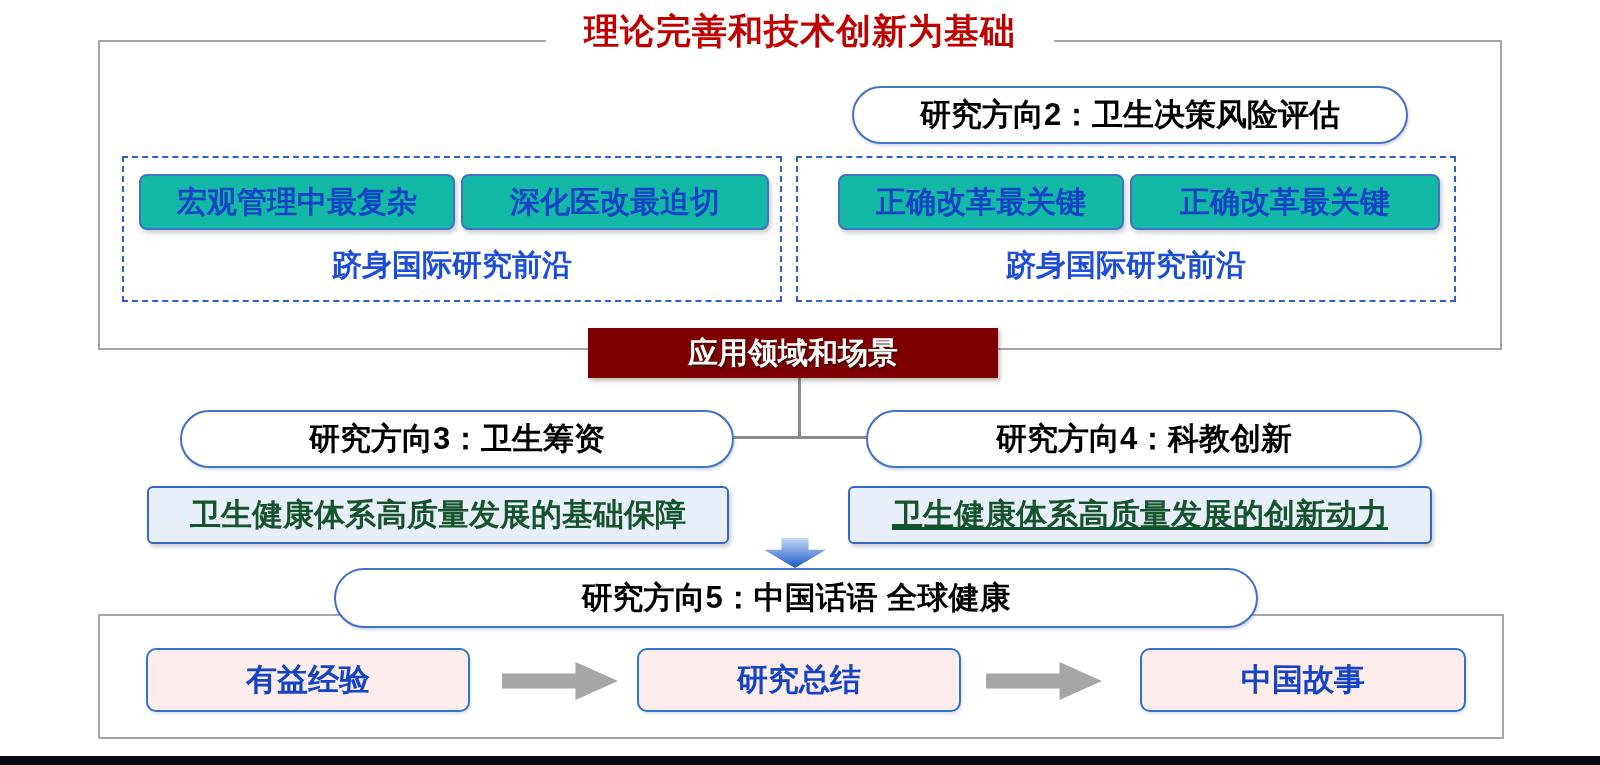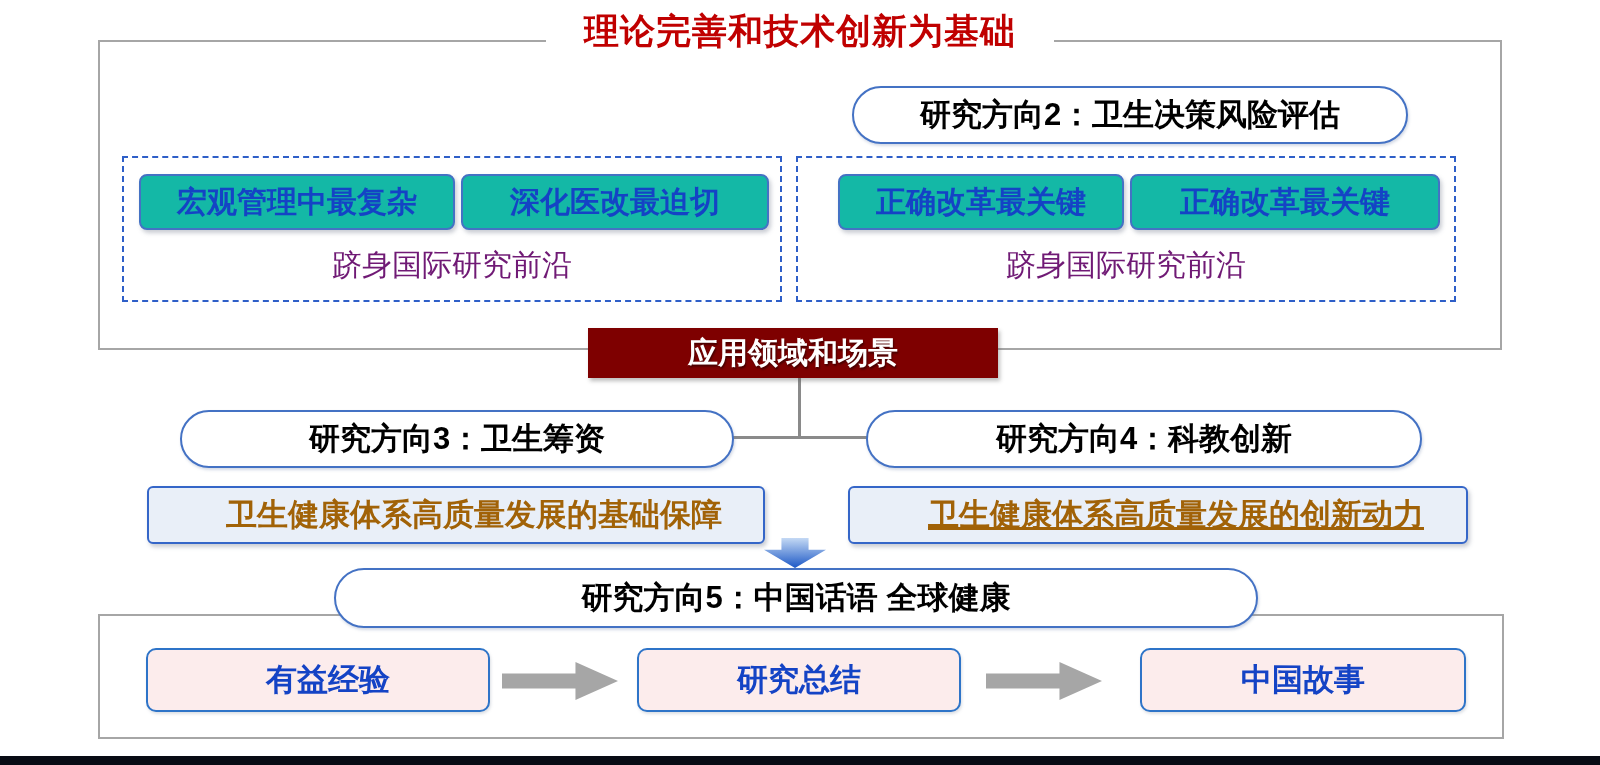--- a/index.html
+++ b/index.html
@@ -91,23 +91,23 @@
   }
   .sb-l1 { left: 15px;  width: 312px; }
   .sb-l2 { left: 337px; width: 304px; }
   .sb-r1 { left: 40px;  width: 282px; }
   .sb-r2 { left: 332px; width: 306px; }
 
   .note {
     position: absolute;
     left: 0; right: 0; bottom: 14px;
     text-align: center;
-    color: #701a75;
+    color: #1d4ed8;
     font-size: 30px;
-    font-weight: 400;
+    font-weight: 700;
   }
 
   
   .banner {
     position: absolute;
     left: 588px; top: 328px;
     width: 410px; height: 50px;
     background: #7E0000;
     color: #ffffff;
     font-size: 30px;
@@ -132,25 +132,24 @@
     top: 486px;
     height: 54px;
     background: #E9EFF8;
     border: 2px solid #3566C8;
     border-radius: 6px;
     display: flex;
     align-items: center;
     justify-content: center;
     font-size: 31px;
     font-weight: 700;
-    color: #a16207;
+    color: #14532d;
     white-space: nowrap;
     box-shadow: 2px 3px 4px rgba(100,110,130,0.35);
     z-index: 2;
-    padding-left: 36px;
   }
   .info-left  { left: 147px; width: 578px; }
   .info-right { left: 848px; width: 580px; text-decoration: underline; }
 
   
   .down-arrow {
     position: absolute;
     left: 764px; top: 538px;
     width: 62px; height: 30px;
     z-index: 2;
@@ -167,21 +166,21 @@
     display: flex;
     align-items: center;
     justify-content: center;
     font-size: 31px;
     font-weight: 700;
     color: #1443C5;
     white-space: nowrap;
     box-shadow: 1px 2px 3px rgba(120,130,150,0.25);
     z-index: 2;
   }
-  .flow-1 { left: 146px;  width: 320px; padding-left: 20px; }
+  .flow-1 { left: 146px;  width: 320px; }
   .flow-2 { left: 637px;  width: 320px; }
   .flow-3 { left: 1140px; width: 322px; }
 
   .flow-arrow {
     position: absolute;
     top: 662px;
     width: 116px;
     height: 38px;
     z-index: 2;
   }

